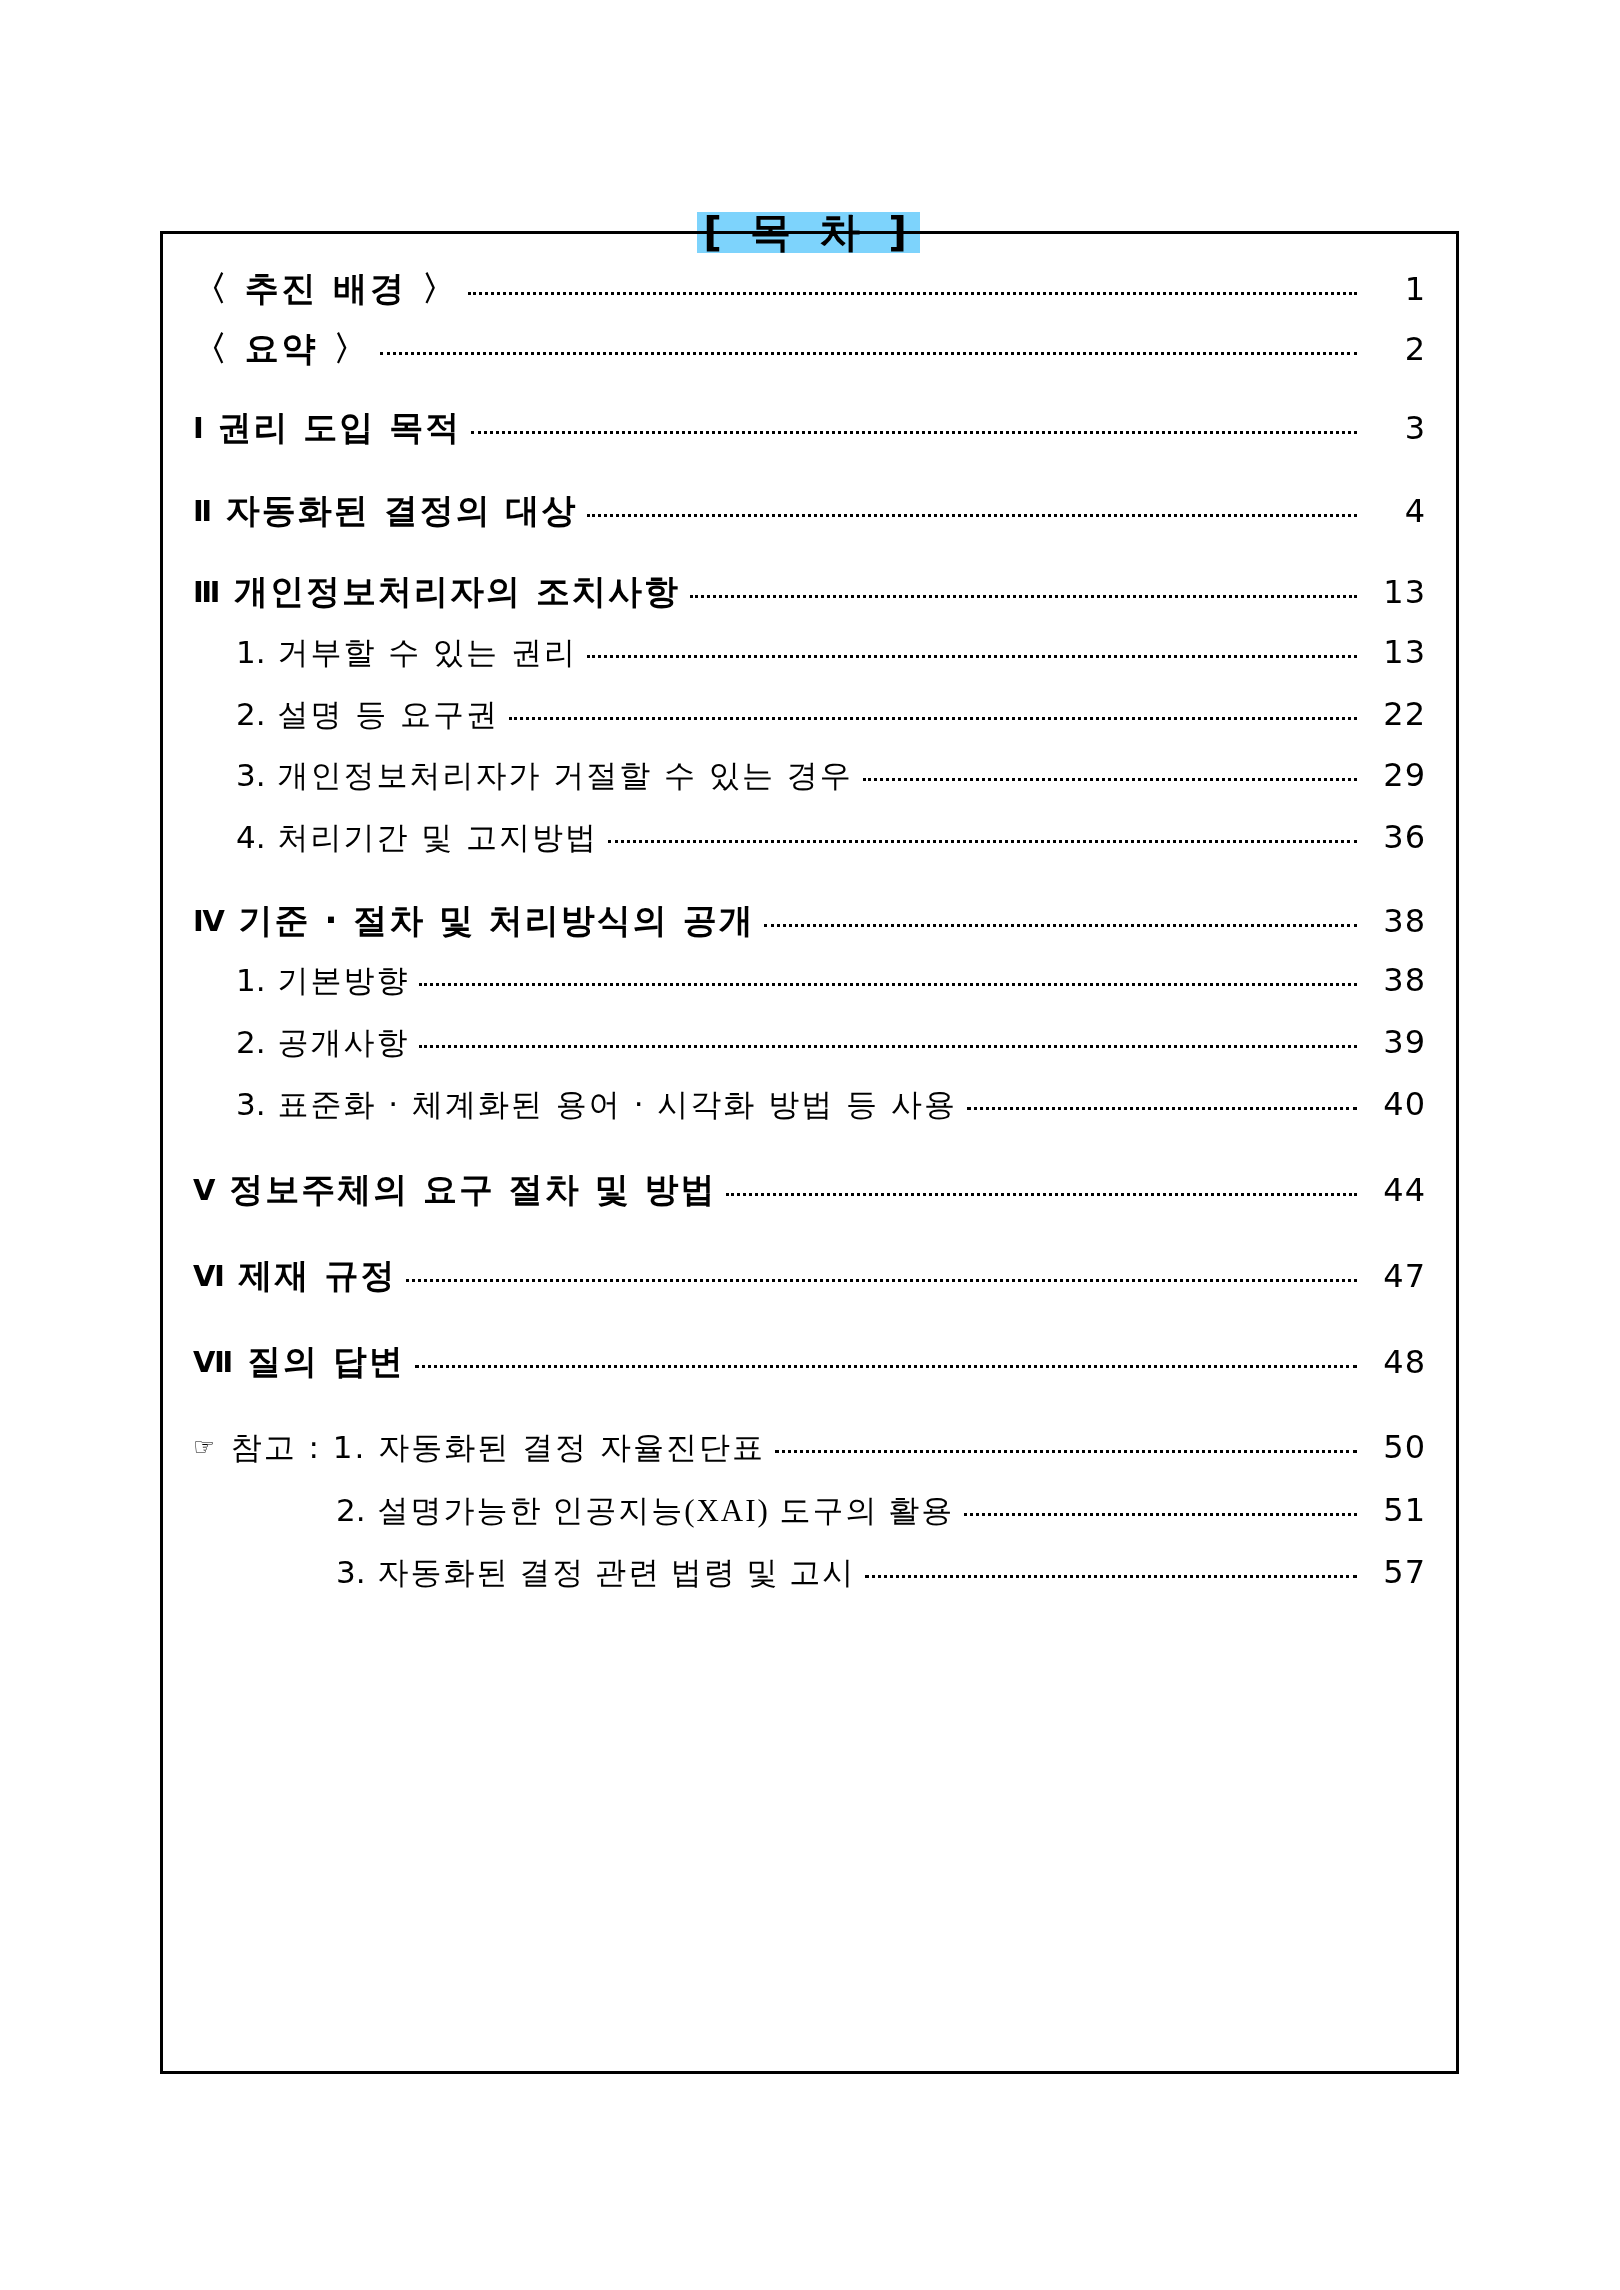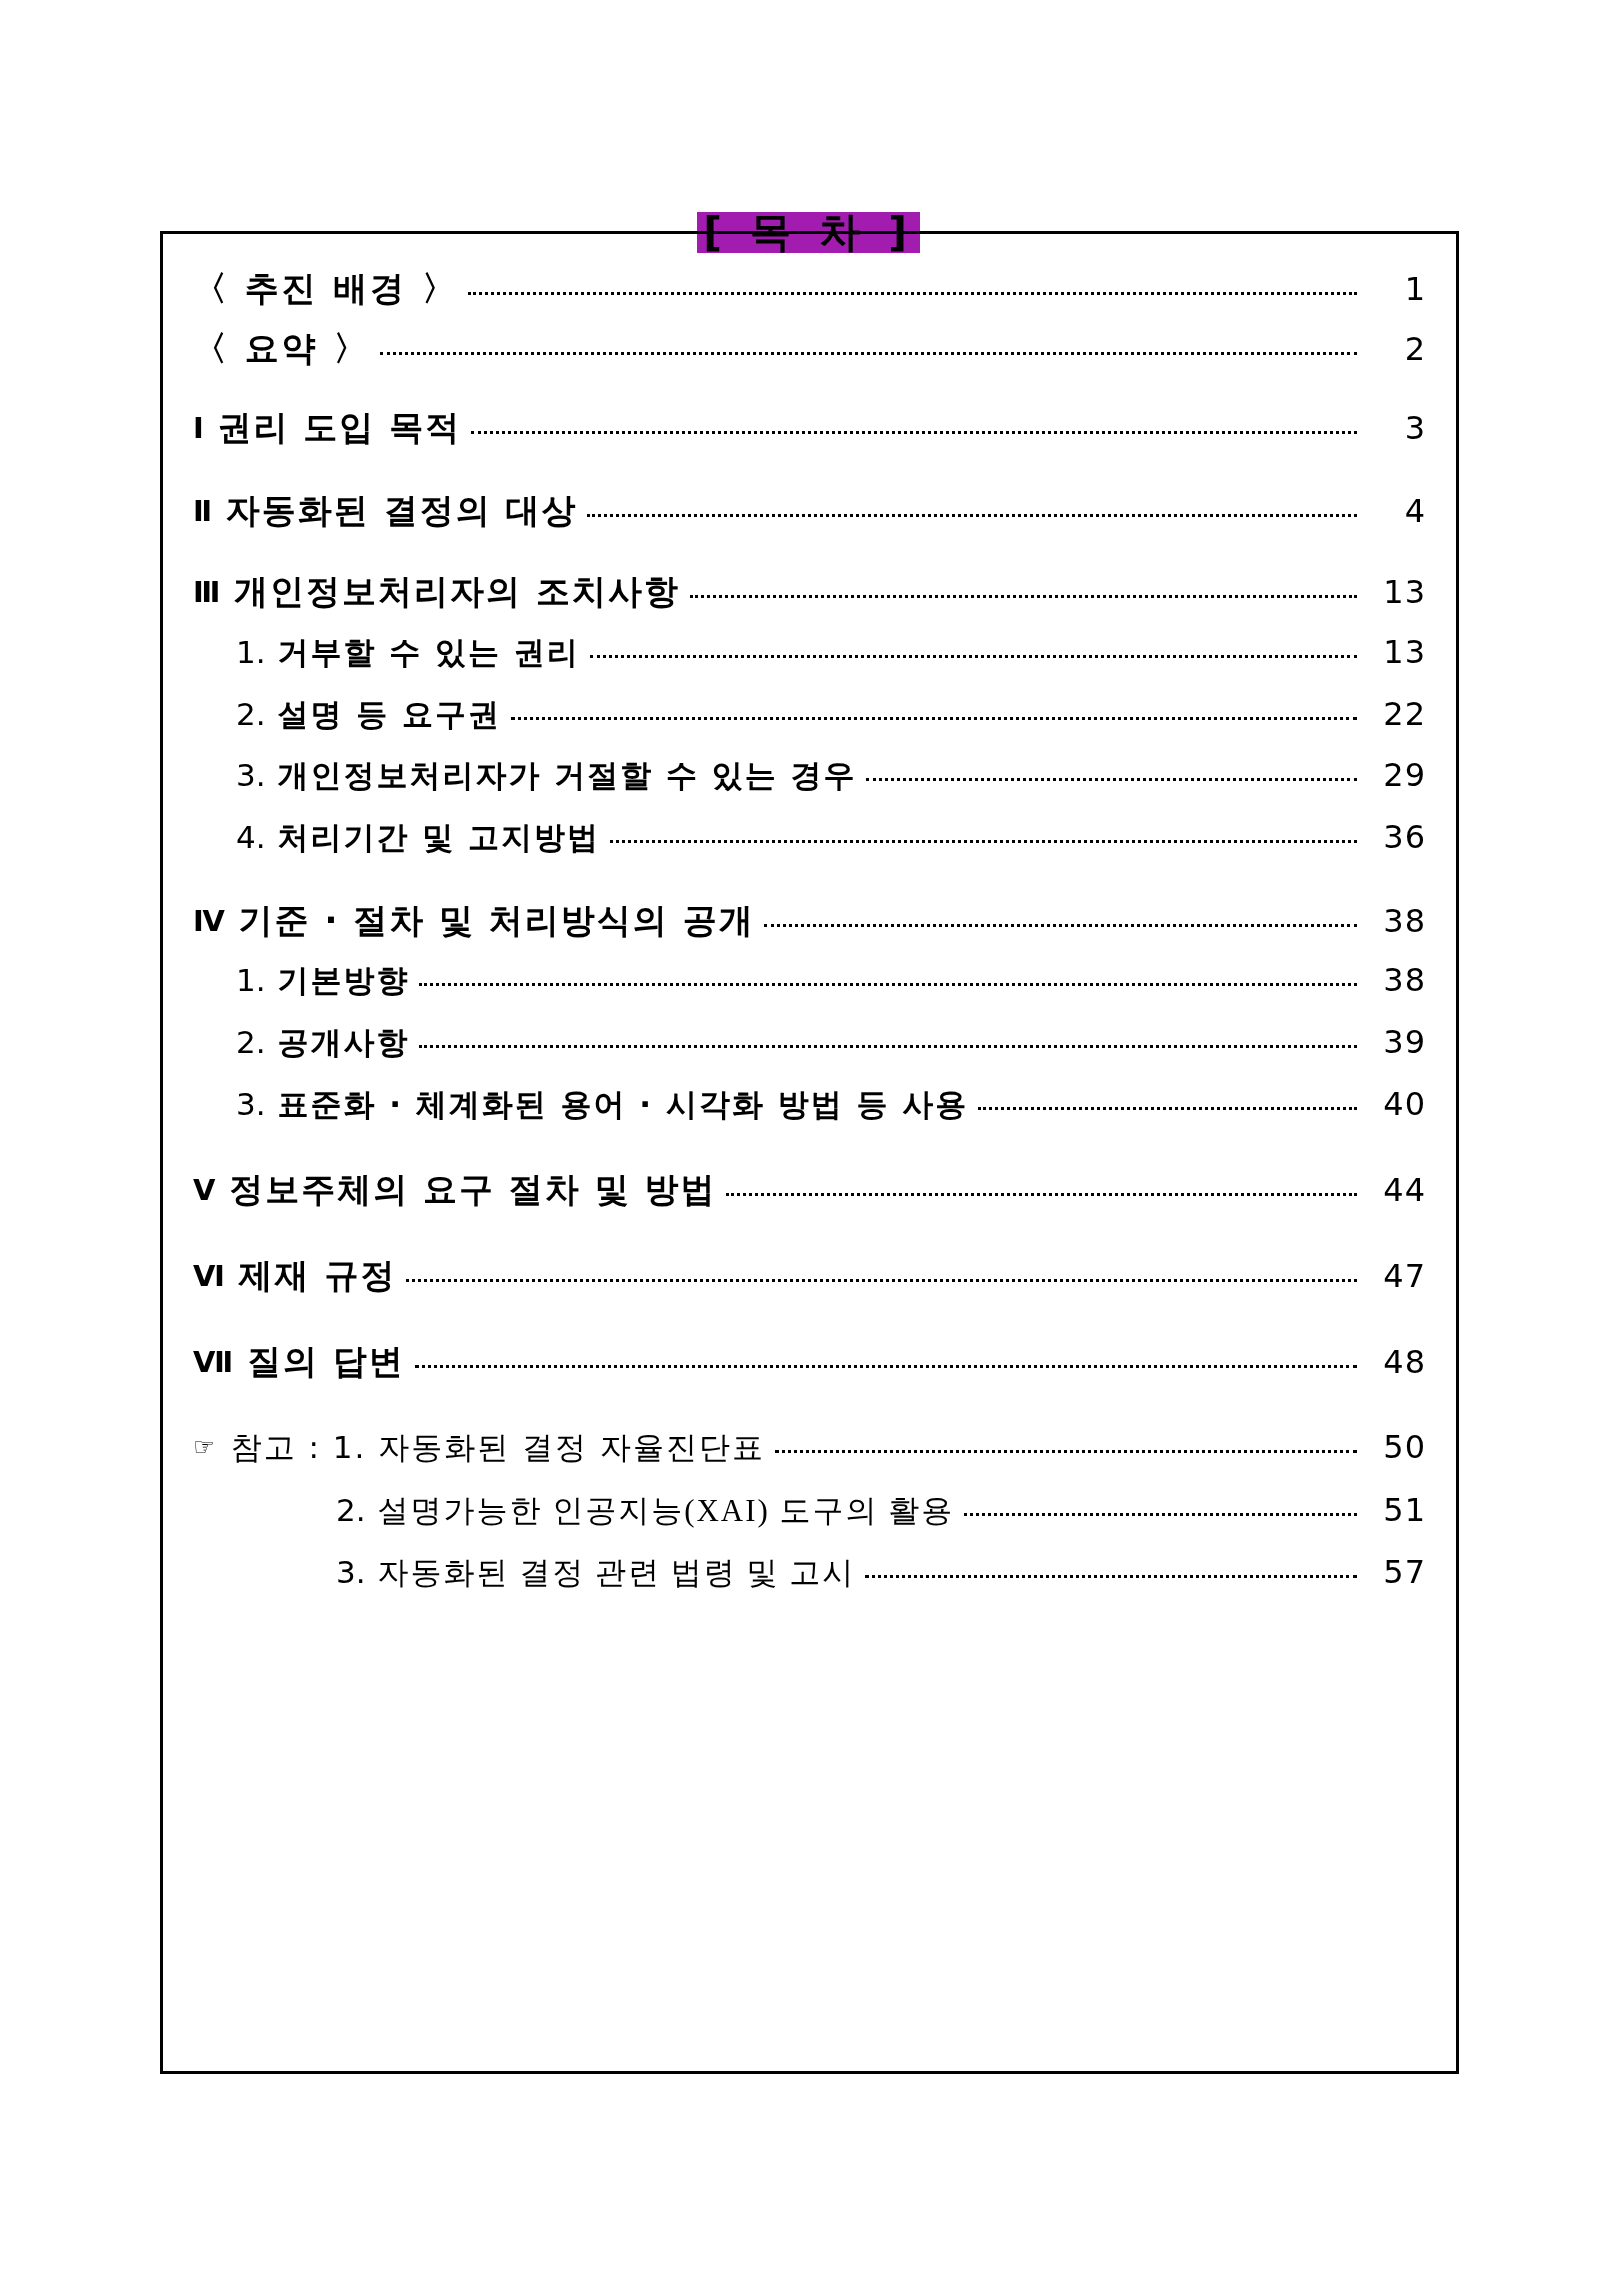--- a/index.html
+++ b/index.html
@@ -40,21 +40,21 @@
     box-sizing: border-box;
   }
   .title-rule {
     height: 3.9px;
     background: #000000;
     flex: 0 0 auto;
   }
   .title-rule.left  { width: 232px; margin-right: 84px; }
   .title-rule.right { width: 232px; margin-left: 90px; }
   .title-text {
-    background: #a21caf;
+    background: #7dd3fc;
     font-size: 41px;
     font-weight: bold;
     letter-spacing: 6.9px;
     line-height: 1;
     white-space: nowrap;
     padding: 0 5.9px;
     font-family: "DejaVu Sans", "Liberation Sans", sans-serif;
   }
 
   
@@ -137,21 +137,21 @@
     left: 76px;
     width: 1190px;
   }
   .lvl-sub .marker {
     font-size: 31px;
     font-weight: normal;
     margin-right: 11.8px;
   }
   .lvl-sub .label {
     font-size: 31px;
-    font-weight: bold;
+    font-weight: normal;
     letter-spacing: 2px;
   }
   .lvl-sub .pageno { width: 59px; }
 
   
   .lvl-ref .marker {
     font-size: 24.5px;
     margin-right: 15.7px;
     position: relative;
     top: -2.9px;

